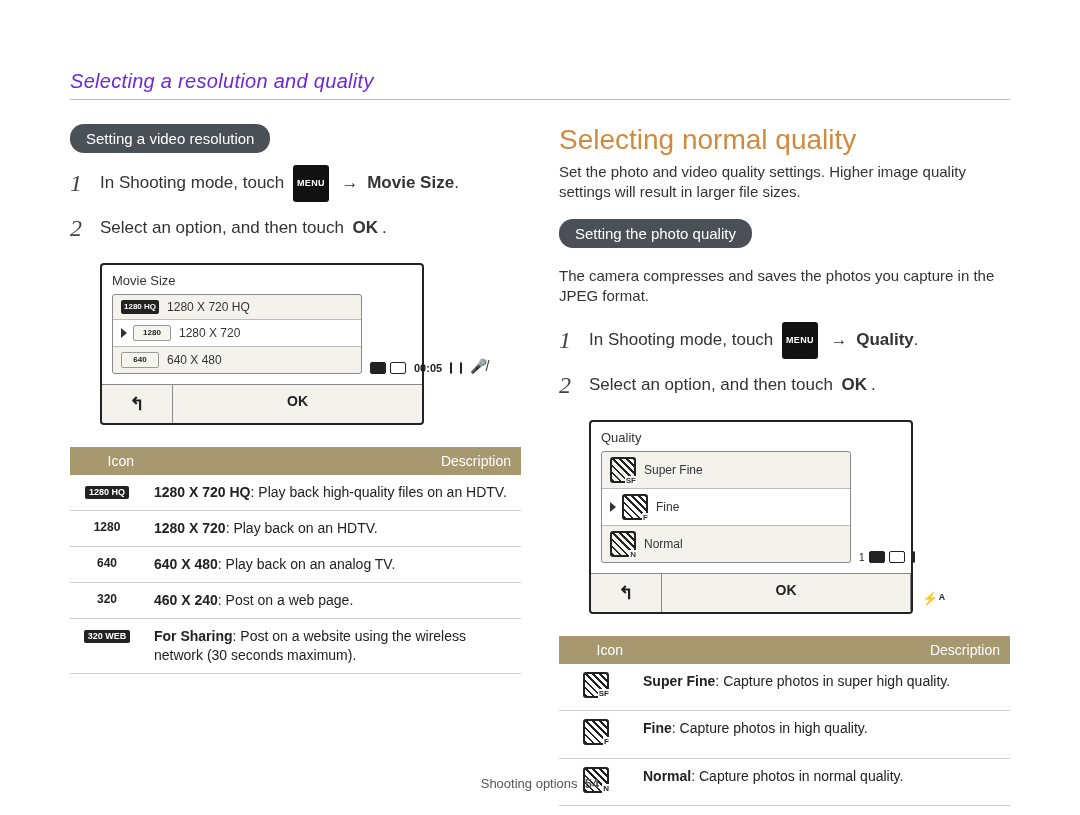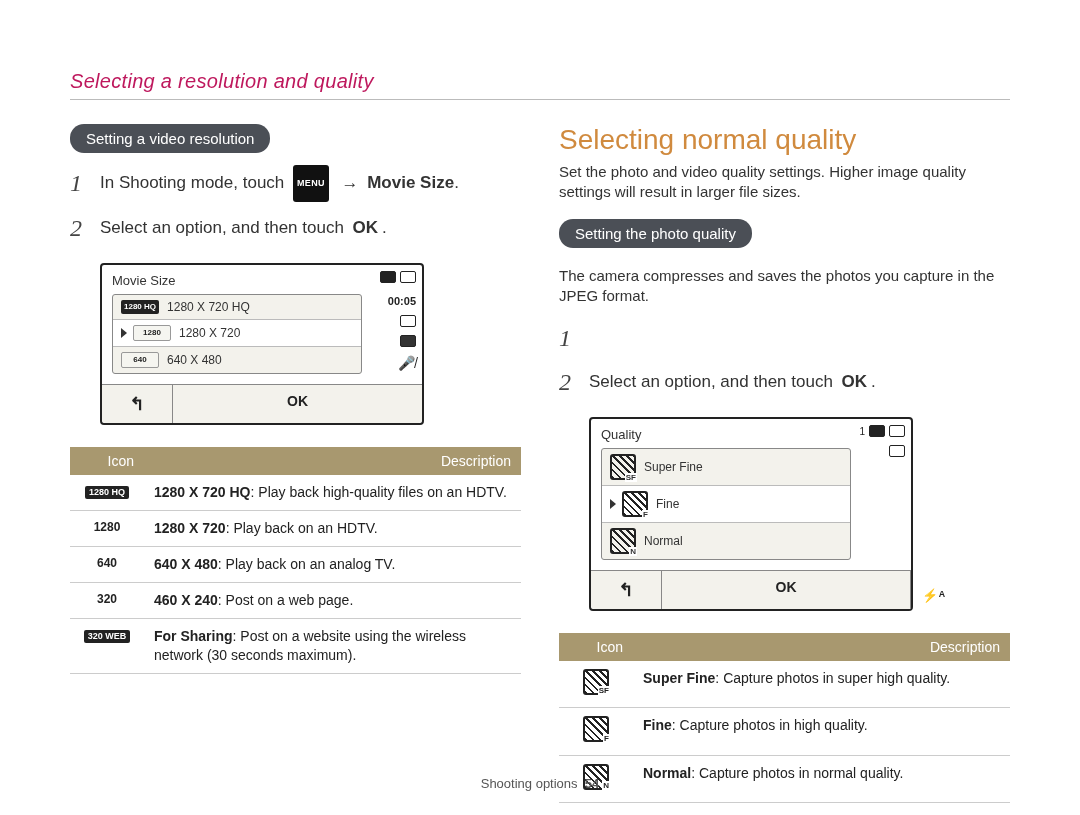--- a/index.html
+++ b/index.html
@@ -15,21 +15,21 @@
   }
   .page {
     padding: 70px 70px 0 70px;
     display: flex;
     flex-direction: column;
     height: 100%;
     box-sizing: border-box;
   }
   .breadcrumb {
     font-size: 20px;
-    color: #be185d;
+    color: #6d28d9;
     font-style: italic;
     letter-spacing: 0.3px;
     border-bottom: 1px solid #bbb;
     padding-bottom: 6px;
     margin-bottom: 24px;
   }
   .columns {
     display: flex;
     gap: 38px;
   }
@@ -151,21 +151,21 @@
     width: 0; height: 0;
     border-top: 5px solid transparent;
     border-bottom: 5px solid transparent;
     border-left: 6px solid #333;
     margin-right: -2px;
   }
   .screen-side {
     width: 46px;
     padding: 6px 6px 0 0;
     display: flex;
-    flex-direction: column;
+    flex-direction: row;
     align-items: flex-end;
     gap: 8px;
     font-size: 10px;
   }
   .side-top {
     display: flex;
     gap: 4px;
     align-items: center;
   }
   .mini-icon {
@@ -385,20 +385,26 @@
     <div class="col">
       <h2 class="section-title">Selecting normal quality</h2>
       <div class="intro">Set the photo and video quality settings. Higher image quality settings will result in larger file sizes.</div>
 
       <span class="pill">Setting the photo quality</span>
       <div class="intro" style="margin-top:6px;">The camera compresses and saves the photos you capture in the JPEG format.</div>
 
       <ol class="steps">
         <li>
           <span class="step-num">1</span>
+          <span>
+            <span>In Shooting mode, touch </span>
+            <span class="btn-icon">MENU</span>
+            <span class="arrow">→</span>
+            <span class="bold">Quality</span><span>.</span>
+          </span>
         </li>
         <li>
           <span class="step-num">2</span>
           <span>
             <span>Select an option, and then touch </span>
             <span class="ok-icon">OK</span><span>.</span>
           </span>
         </li>
       </ol>
 

